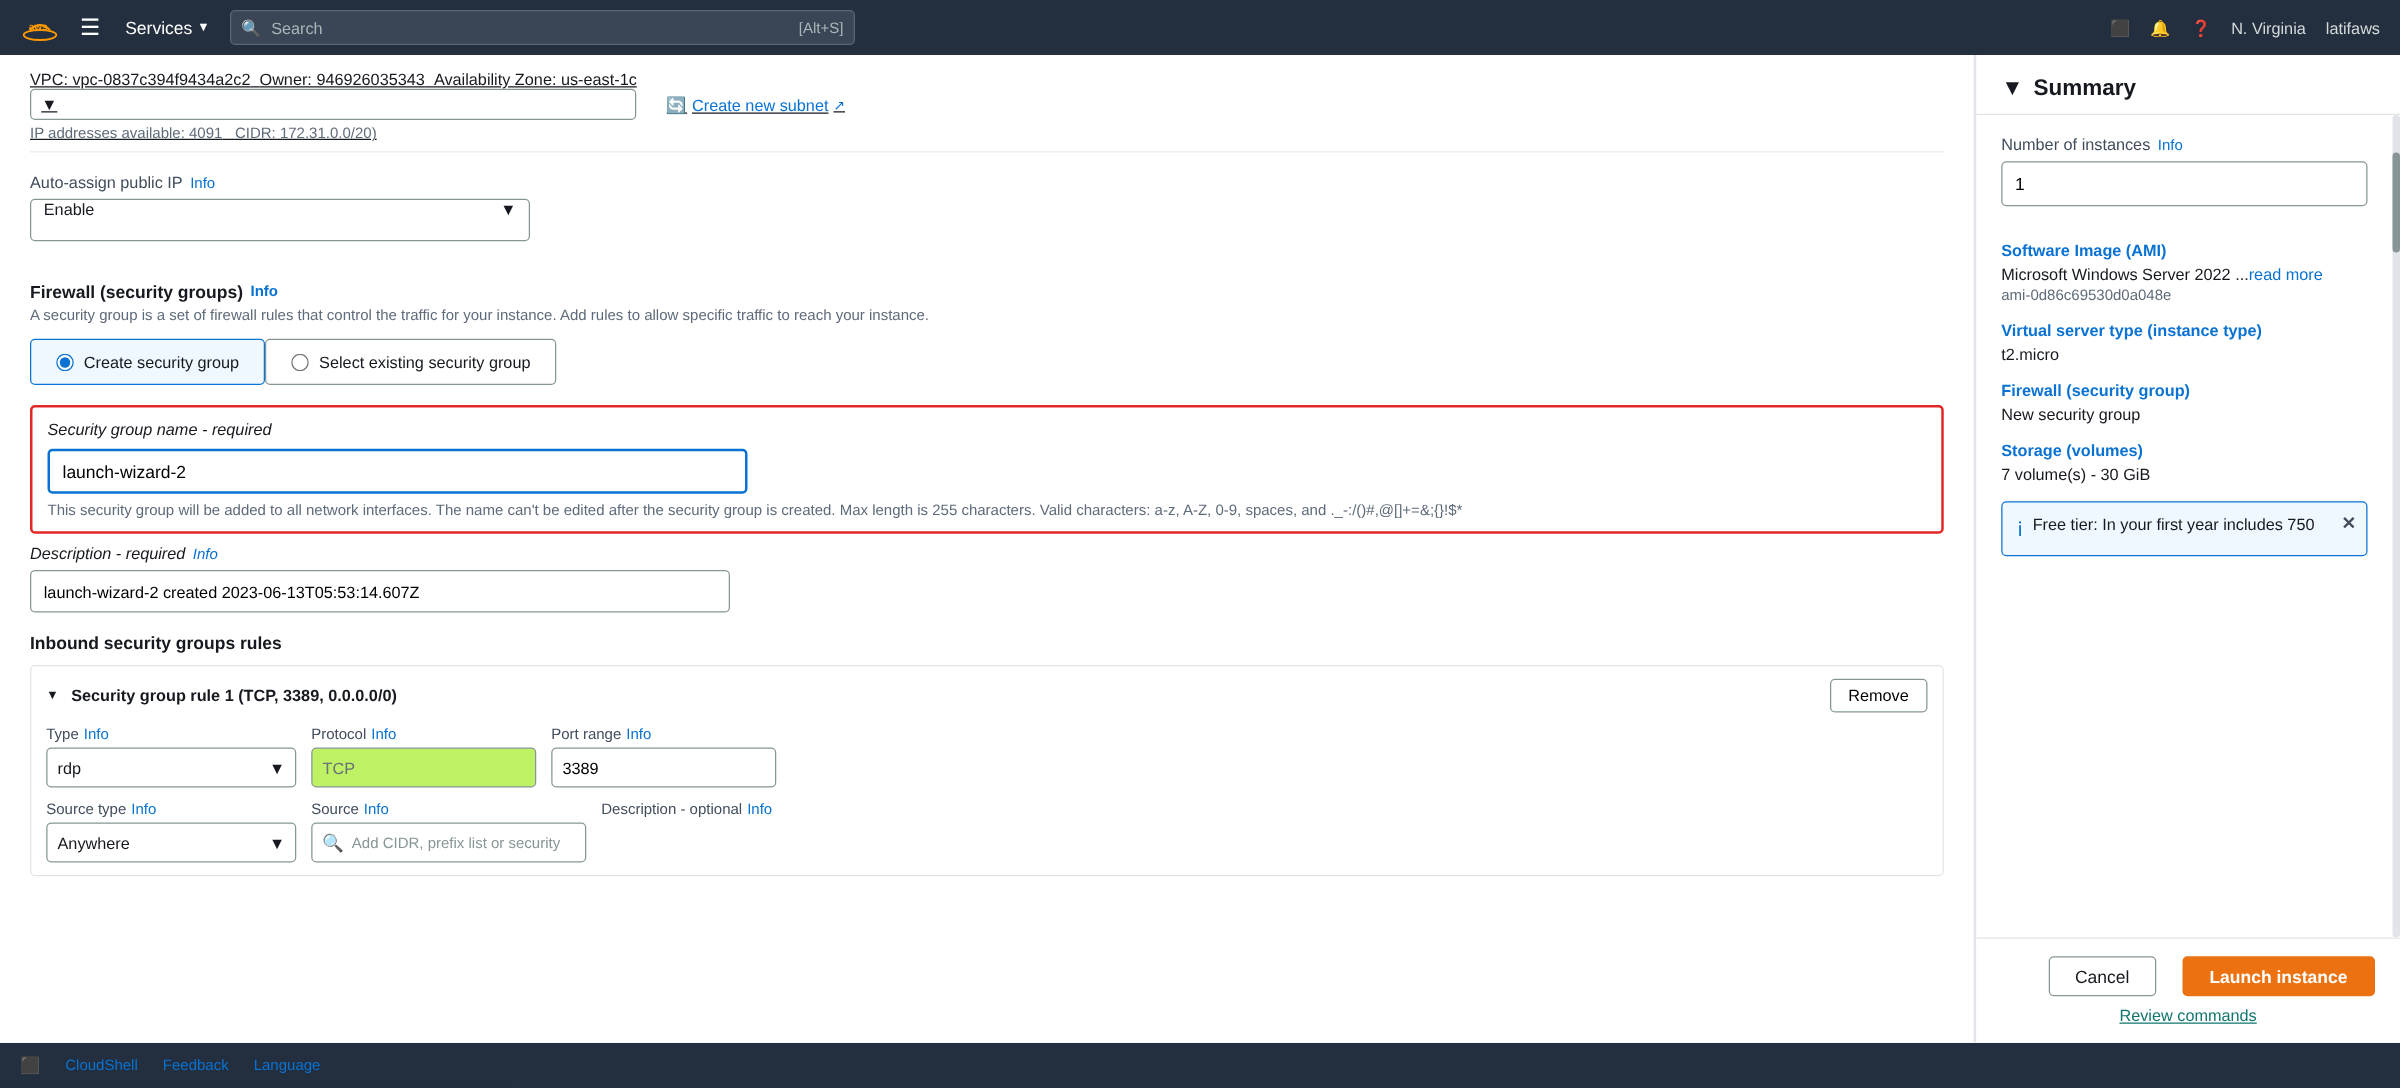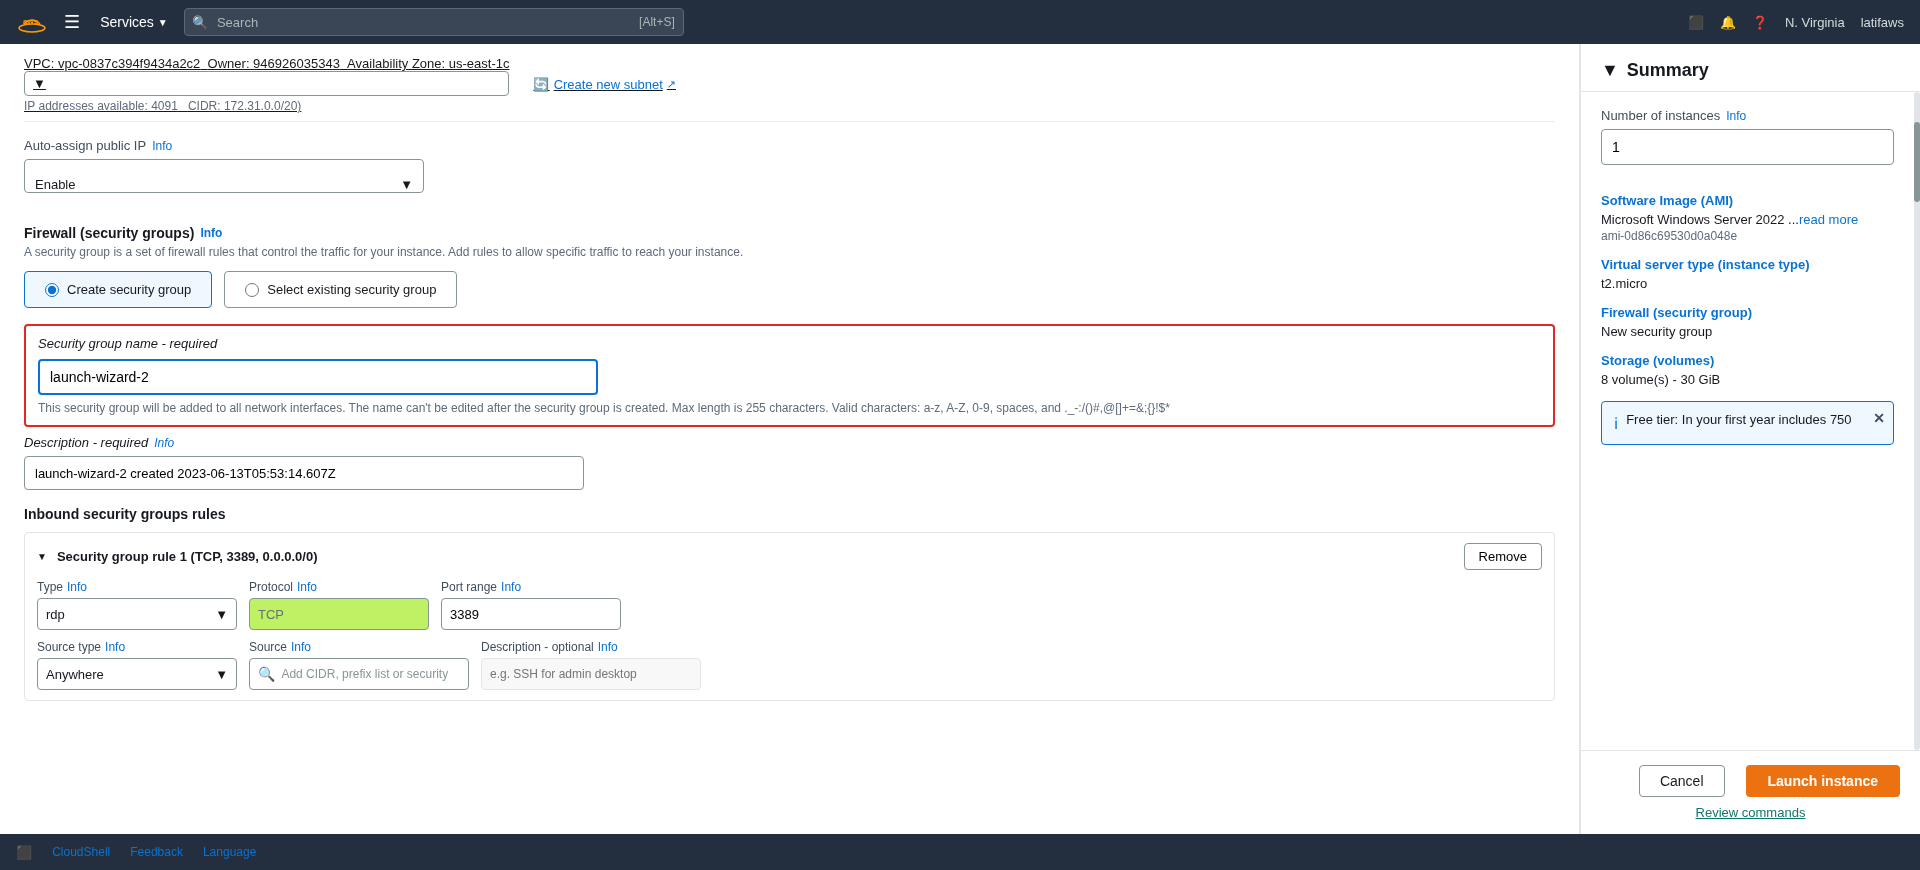--- a/index.html
+++ b/index.html
@@ -98,37 +98,37 @@
     }
     .info-link { color: #0972d3; font-size: 12px; cursor: pointer; }
 
     
     .select-box {
       width: 400px;
       height: 34px;
       border: 1px solid #879596;
       border-radius: 4px;
       padding: 0 10px;
-      display: flex; align-items: flex-end; justify-content: space-between;
+      display: flex; align-items: flex-start; justify-content: space-between;
       background: #fff;
       cursor: pointer;
       font-size: 13px;
     }
 
     
     .firewall-label {
       font-weight: 700;
       font-size: 14px;
       display: flex; align-items: center; gap: 6px;
       margin-bottom: 4px;
     }
     .firewall-desc { font-size: 12px; color: #5f6b7a; margin-bottom: 12px; }
 
     
-    .radio-group { display: flex; gap: 12px; margin-bottom: 16px; }
+    .radio-group { display: flex; margin-bottom: 16px; }
     .radio-option {
       border: 1px solid #879596;
       border-radius: 4px;
       padding: 10px 20px;
       display: flex; align-items: center; gap: 8px;
       cursor: pointer;
       font-size: 13px;
       background: #fff;
     }
     .radio-option.active { border-color: #0972d3; background: #f0f8ff; }
@@ -509,21 +509,20 @@
             <div class="source-input-with-icon">
               <span>🔍</span>
               <span class="source-placeholder">Add CIDR, prefix list or security</span>
             </div>
           </div>
           <div class="rule-field">
             <div class="rule-field-label">
               <span>Description - optional</span>
               <span class="info-link">Info</span>
             </div>
-            <input type="text" class="desc-input-field" placeholder="e.g. SSH for admin desktop" style="">
           </div>
         </div>
       </div>
 
     </div>
 
   </div>
 
   <div class="summary-panel">
     <div class="summary-header">
@@ -555,21 +554,21 @@
           <div class="summary-section-value">t2.micro</div>
         </div>
 
         <div class="summary-section">
           <div class="summary-section-title">Firewall (security group)</div>
           <div class="summary-section-value">New security group</div>
         </div>
 
         <div class="summary-section">
           <div class="summary-section-title">Storage (volumes)</div>
-          <div class="summary-section-value">8 volume(s) - 30 GiB</div>
+          <div class="summary-section-value">7 volume(s) - 30 GiB</div>
         </div>
 
         <div class="free-tier-box">
           <span style="color:#0972d3;font-size:16px">ℹ</span>
           <span>Free tier: In your first year includes 750</span>
           <span class="free-tier-close">✕</span>
         </div>
 
       </div>
 

